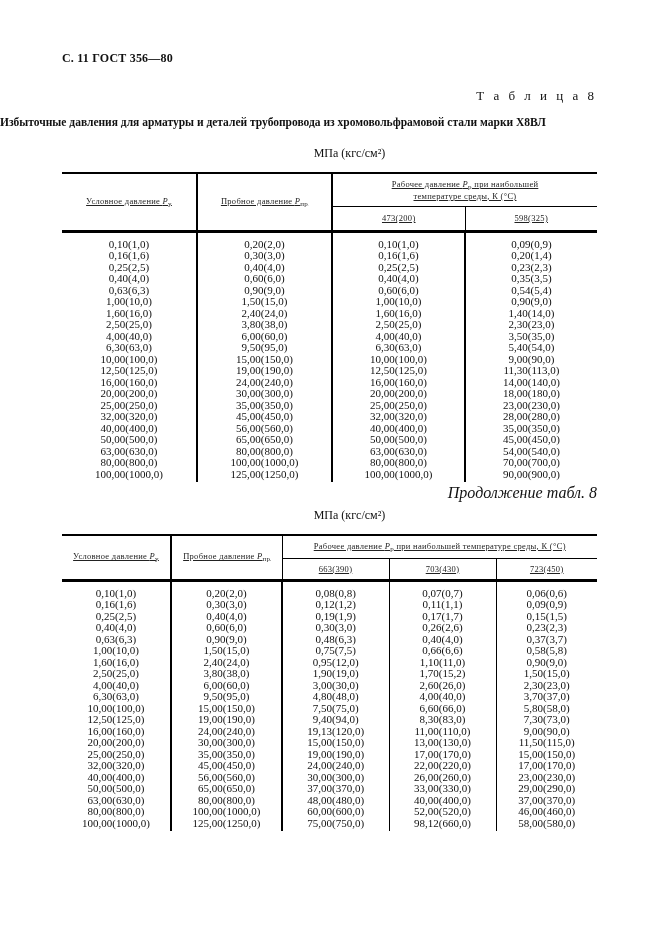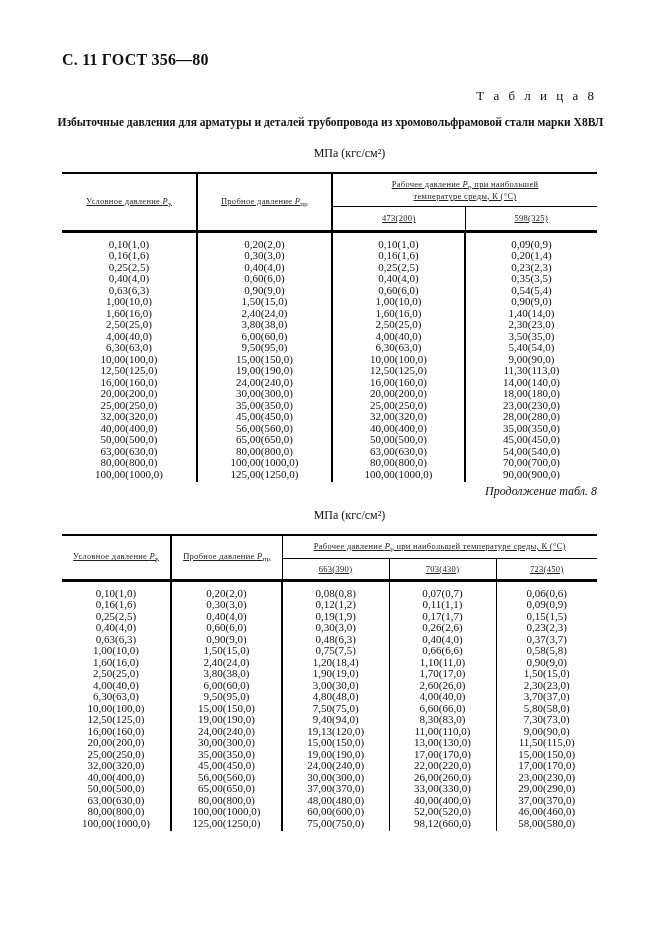--- a/index.html
+++ b/index.html
@@ -1,23 +1,23 @@
 <!DOCTYPE html>
 <html><head>
 <meta charset="utf-8">
 <style>
   html, body { margin:0; padding:0; background:#ffffff; }
   body { width:661px; height:936px; position:relative; overflow:hidden;
          font-family:"Liberation Serif", serif; color:#111; }
   .abs { position:absolute; }
-  .page-header { left:62px; top:51px; font-weight:bold; font-size:16px; letter-spacing:0.2px; }
+  .page-header { left:62px; top:51px; font-weight:bold; font-size:12px; letter-spacing:0.2px; }
   .table-label { right:64px; top:88px; font-size:13px; letter-spacing:3px; }
-  .table-title { left:0; width:661px; top:116px; text-align:center; font-weight:bold; font-size:11.5px; }
+  .table-title { left:0; width:661px; top:116px; font-weight:bold; font-size:11.5px; }
   .units { left:0; width:661px; text-align:center; font-size:12px;padding-left:19px; }
-  .cont-label { right:64px; top:484px; font-size:12px; font-style:italic;text-align:right; }
+  .cont-label { right:64px; top:484px; font-size:16px; font-style:italic;text-align:right; }
 
   table.gost { position:absolute; border-collapse:collapse; font-family:"Liberation Serif", serif; }
   table.gost th { font-weight:normal; font-size:8.5px; letter-spacing:0.3px; color:#222; text-align:center; vertical-align:middle; padding:0 2px;text-decoration:underline; }
   table.gost td { font-size:11px; text-align:center; padding:0; line-height:11.5px; height:11.5px; color:#111; }
   table.gost tr.head-top th { border-top:2px solid #000; }
   table.gost tr.first td { padding-top:6px; }
   table.gost tr.last td { padding-bottom:2px; }
   .vline { border-left:2px solid #000; }
   .vline-thin { border-left:1px solid #000; }
   .hline-thin { border-top:1px solid #000; }
@@ -260,29 +260,29 @@
       <tr>
         <td>1,00(10,0)</td>
         <td class="vline">1,50(15,0)</td>
         <td class="vline">0,75(7,5)</td>
         <td class="vline-thin">0,66(6,6)</td>
         <td class="vline-thin">0,58(5,8)</td>
       </tr>
       <tr>
         <td>1,60(16,0)</td>
         <td class="vline">2,40(24,0)</td>
-        <td class="vline">1,20(18,4)</td>
+        <td class="vline">0,95(12,0)</td>
         <td class="vline-thin">1,10(11,0)</td>
         <td class="vline-thin">0,90(9,0)</td>
       </tr>
       <tr>
         <td>2,50(25,0)</td>
         <td class="vline">3,80(38,0)</td>
         <td class="vline">1,90(19,0)</td>
-        <td class="vline-thin">1,70(17,0)</td>
+        <td class="vline-thin">1,70(15,2)</td>
         <td class="vline-thin">1,50(15,0)</td>
       </tr>
       <tr>
         <td>4,00(40,0)</td>
         <td class="vline">6,00(60,0)</td>
         <td class="vline">3,00(30,0)</td>
         <td class="vline-thin">2,60(26,0)</td>
         <td class="vline-thin">2,30(23,0)</td>
       </tr>
       <tr>

